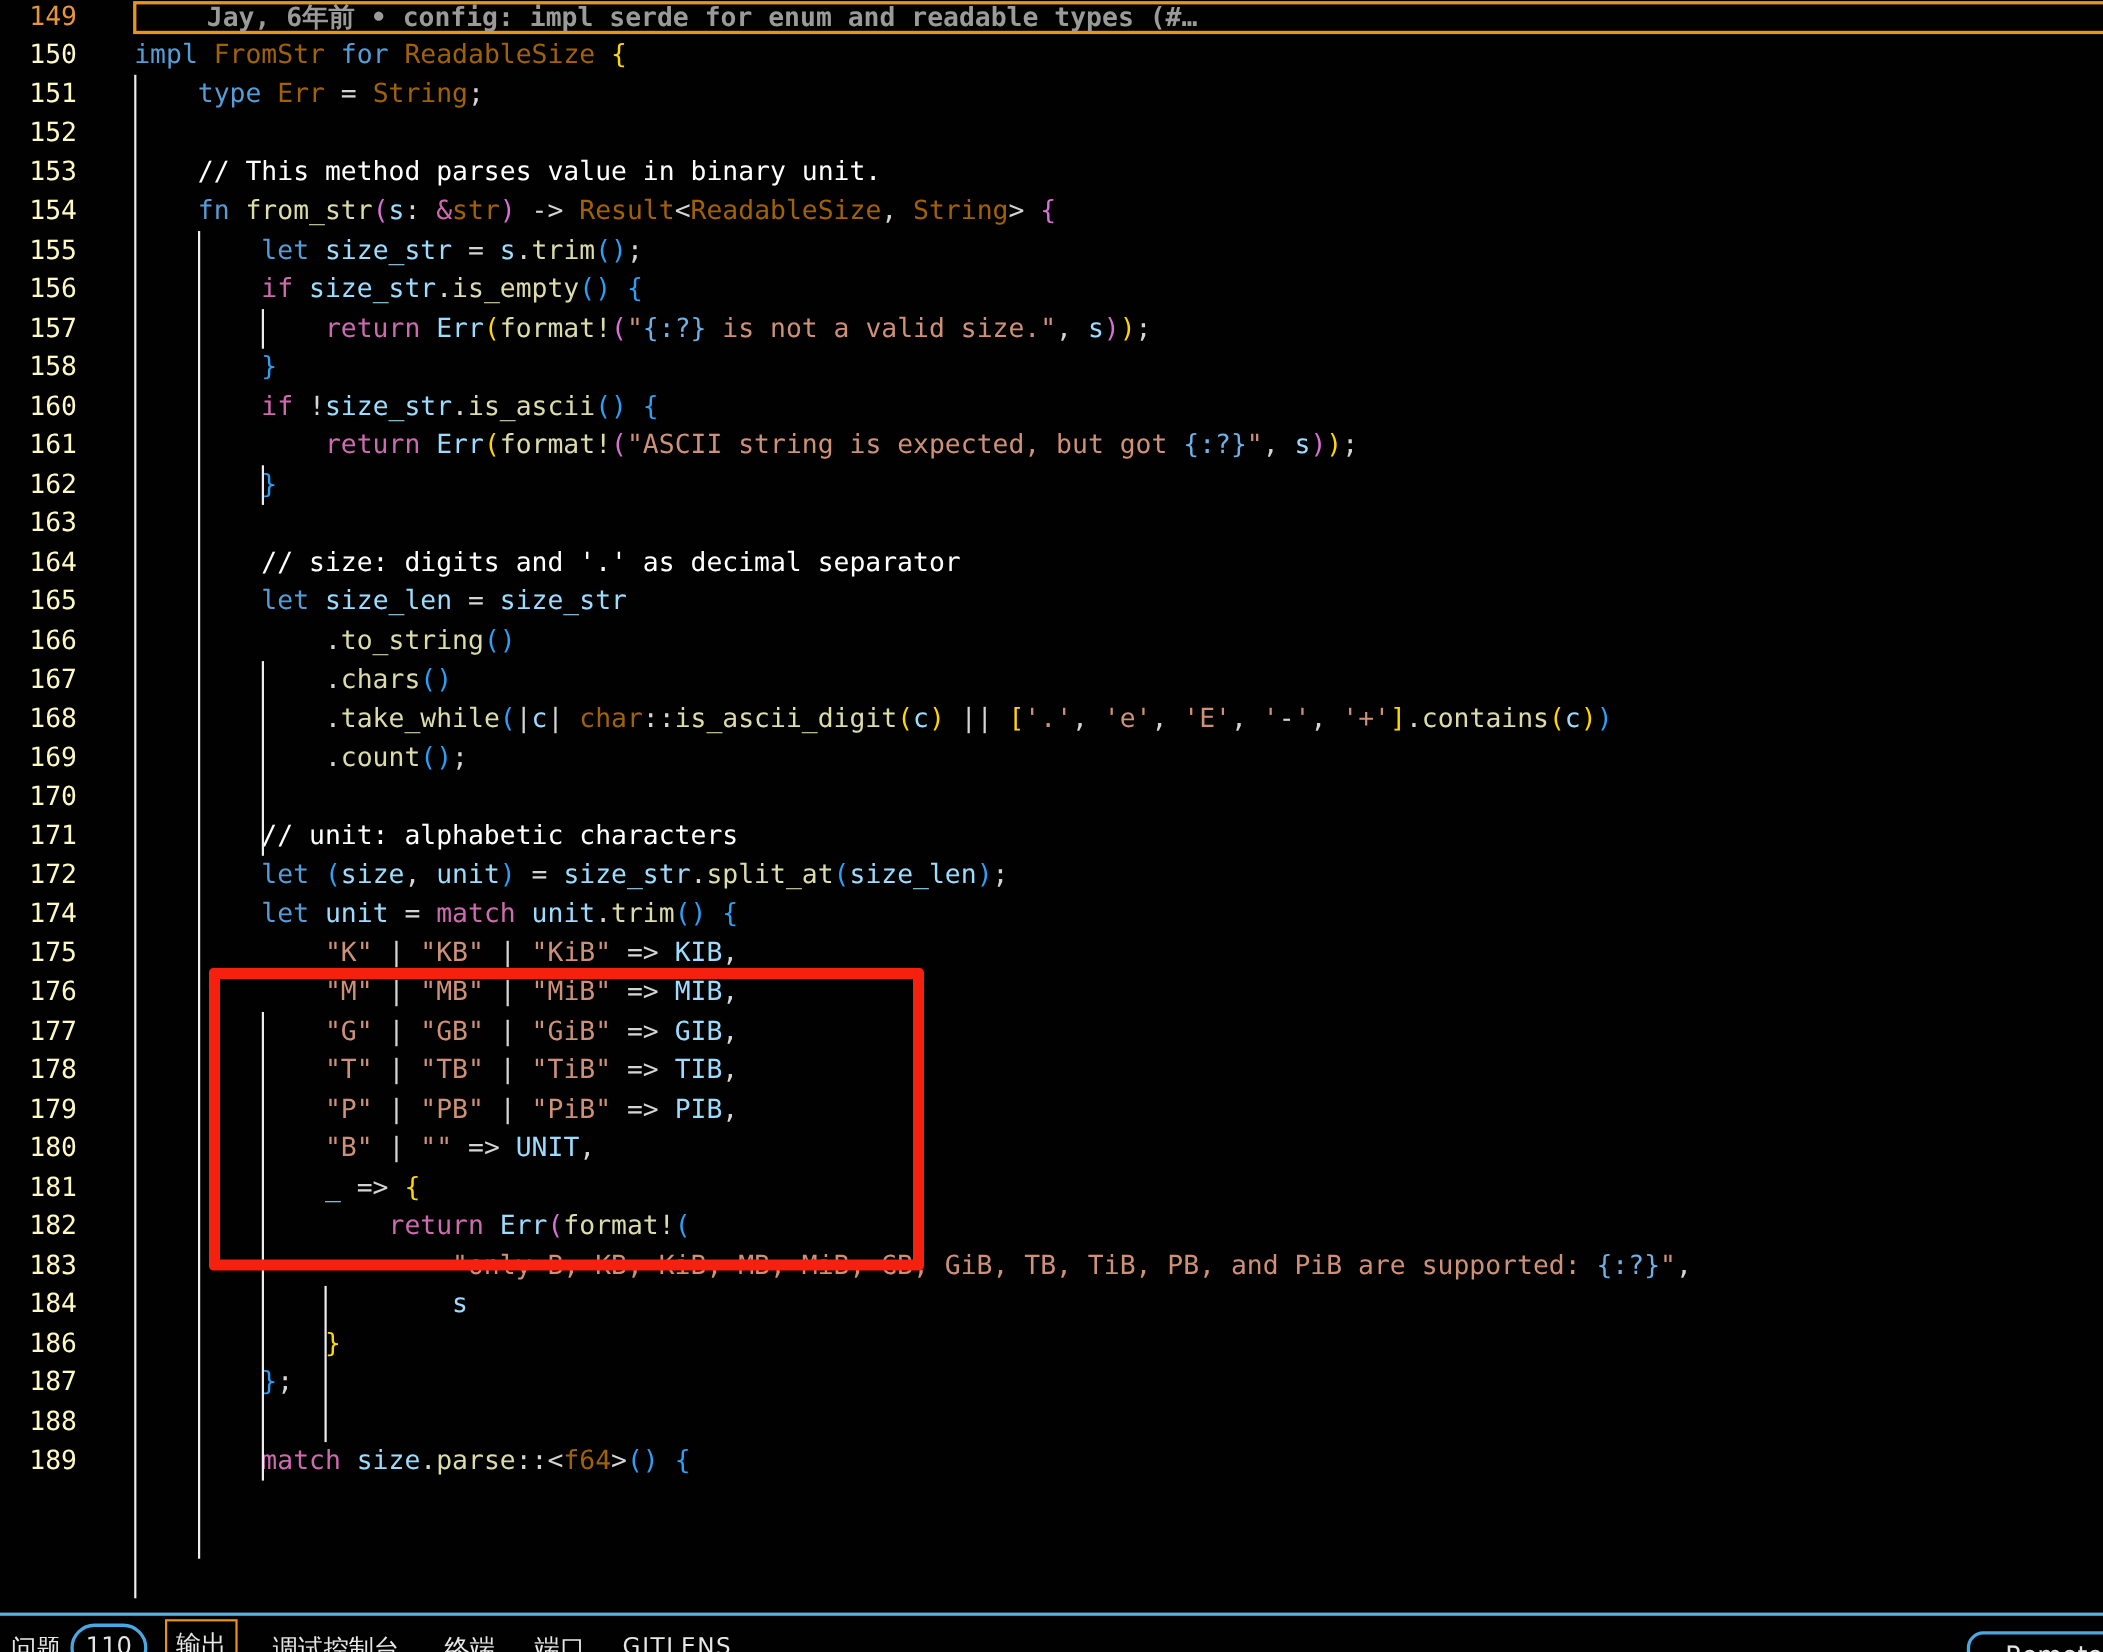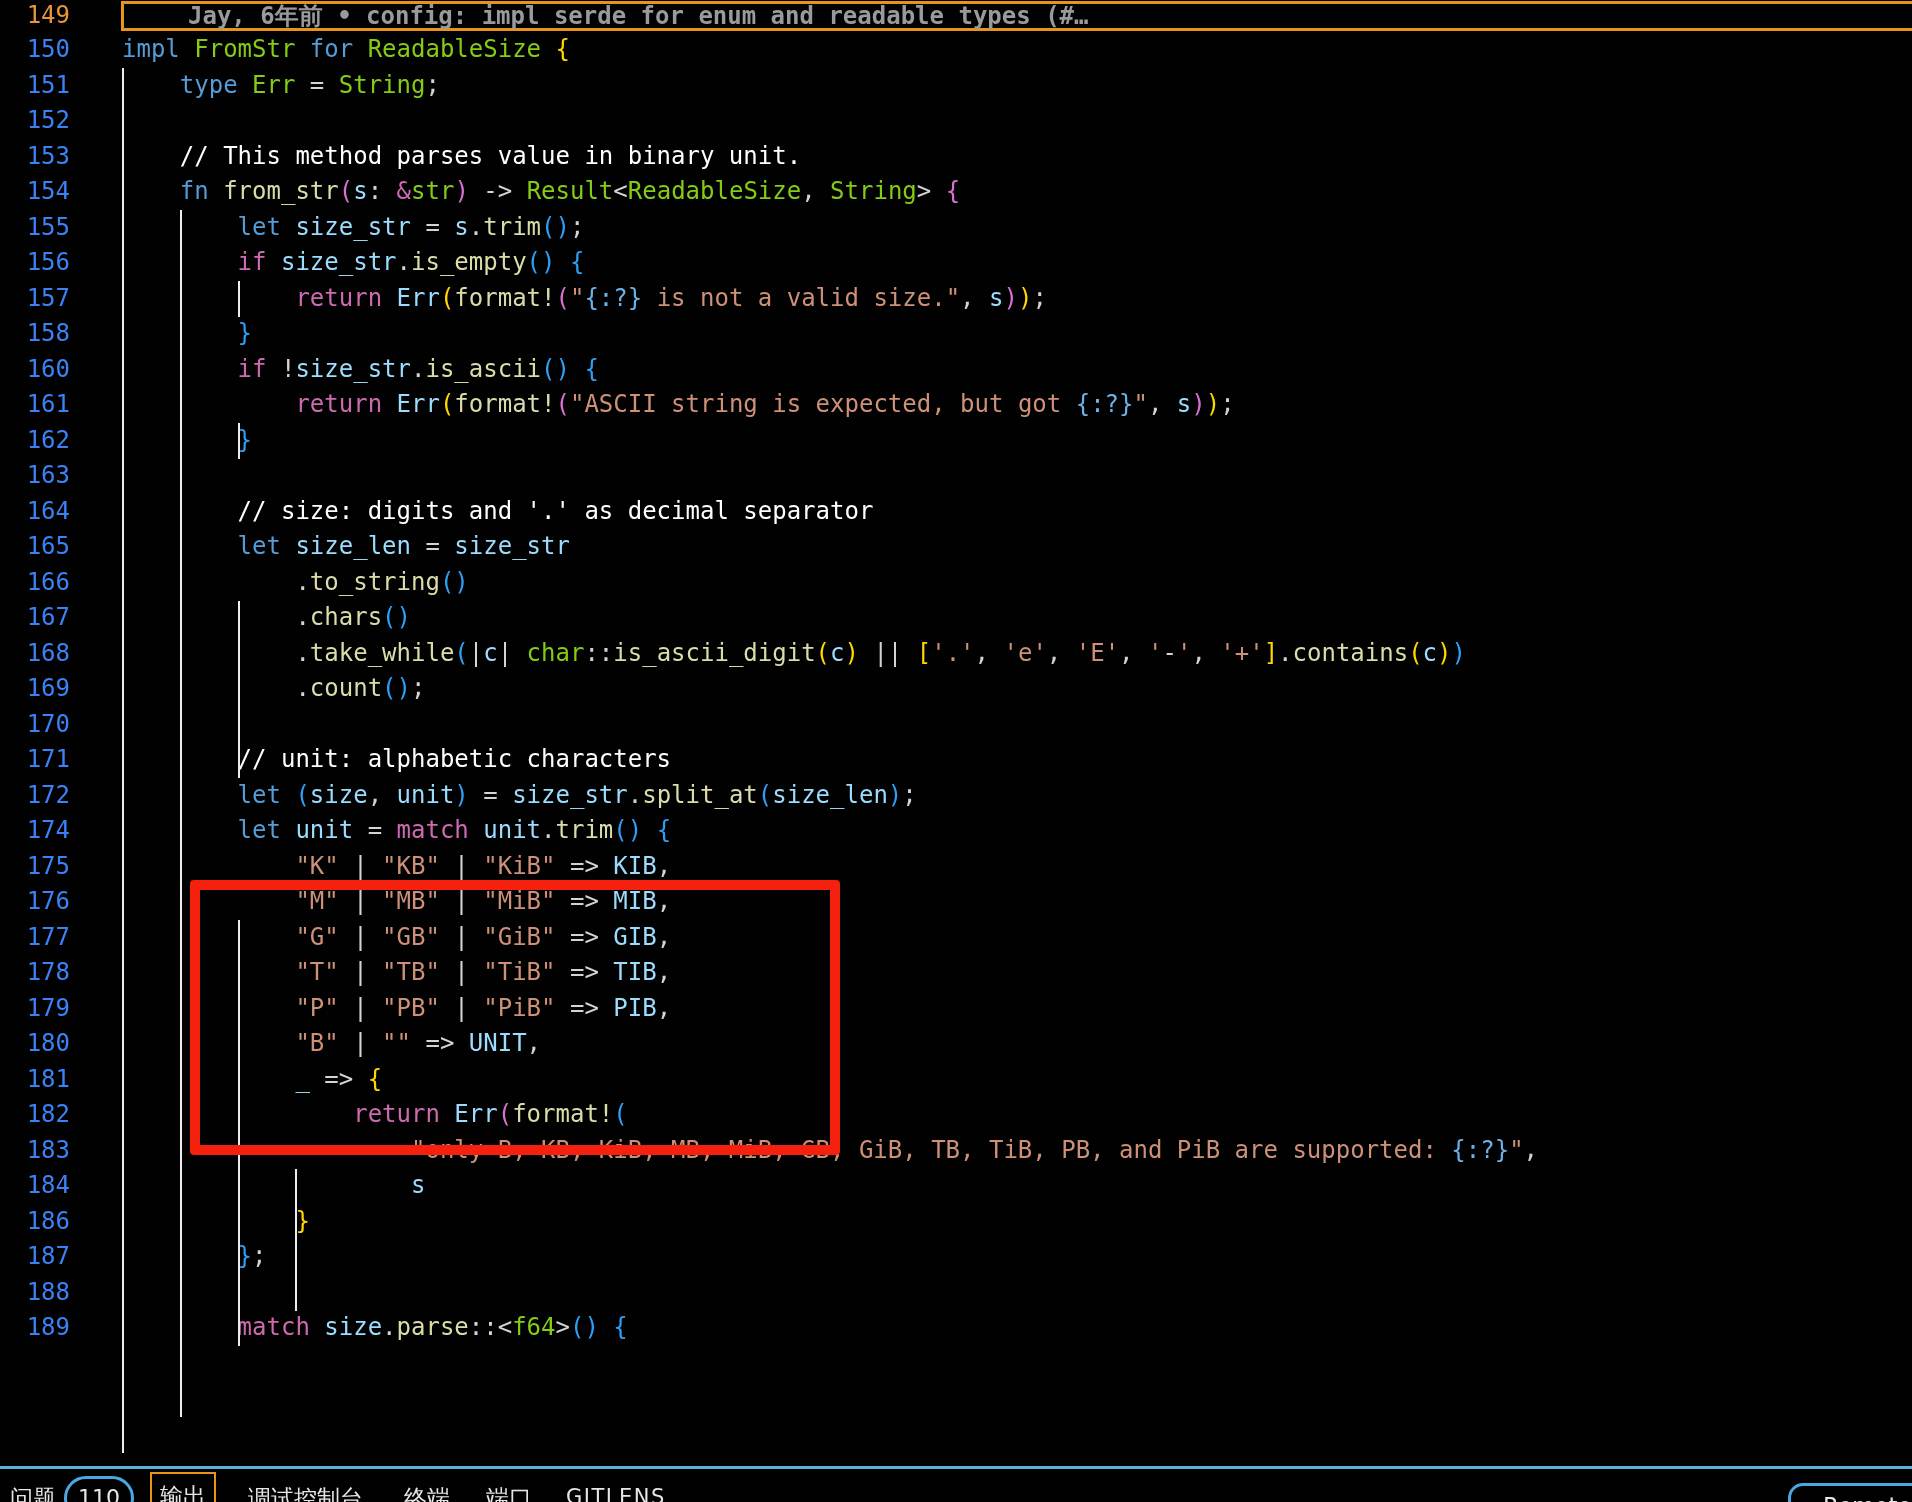--- a/index.html
+++ b/index.html
@@ -2,24 +2,24 @@
 <html><head>
 <meta charset="utf-8">
 <style>
   html,body{margin:0;padding:0;background:#000;}
   body{width:1912px;height:1502px;overflow:hidden;position:relative;
        font-family:"DejaVu Sans Mono","Liberation Mono",monospace;}
   .editor{position:absolute;inset:0;background:#010101;}
   
   #code-rows{position:absolute;top:32px;left:0;right:0;}
   .row{height:35.5px;line-height:35.5px;font-size:24px;white-space:pre;}
-  .ln{display:inline-block;width:70px;text-align:right;color:#3b82f6;}
+  .ln{display:inline-block;width:70px;text-align:right;color:#fef9c3;}
   .code{padding-left:52px;}
   
-  .tk-kw{color:#569CD6}.tk-ctl{color:#cd6bb0}.tk-typ{color:#84cc16}
+  .tk-kw{color:#569CD6}.tk-ctl{color:#cd6bb0}.tk-typ{color:#a16207}
   .tk-var{color:#9CDCFE}.tk-fn{color:#DCDCAA}.tk-str{color:#CE9178}
   .tk-cmt{color:#ffffff}.tk-pun{color:#D4D4D4}.tk-fmt{color:#6CB2E8}
   .tk-b1{color:#FFD700}.tk-b2{color:#DA70D6}.tk-b3{color:#2D9FF5}.tk-ws{color:#d4d4d4}
   
   .blame-num{position:absolute;top:0;left:0;width:70px;height:32px;line-height:30px;
              text-align:right;font-size:24px;color:#e8953a;}
   .blame-box{position:absolute;top:1px;left:121px;width:1800px;height:30px;
              box-sizing:border-box;border:3px solid #e8941a;}
   .blame-text{position:absolute;left:64px;top:-1px;line-height:26px;font-size:24px;color:#9a9a9a;white-space:pre;font-weight:bold;}
   

